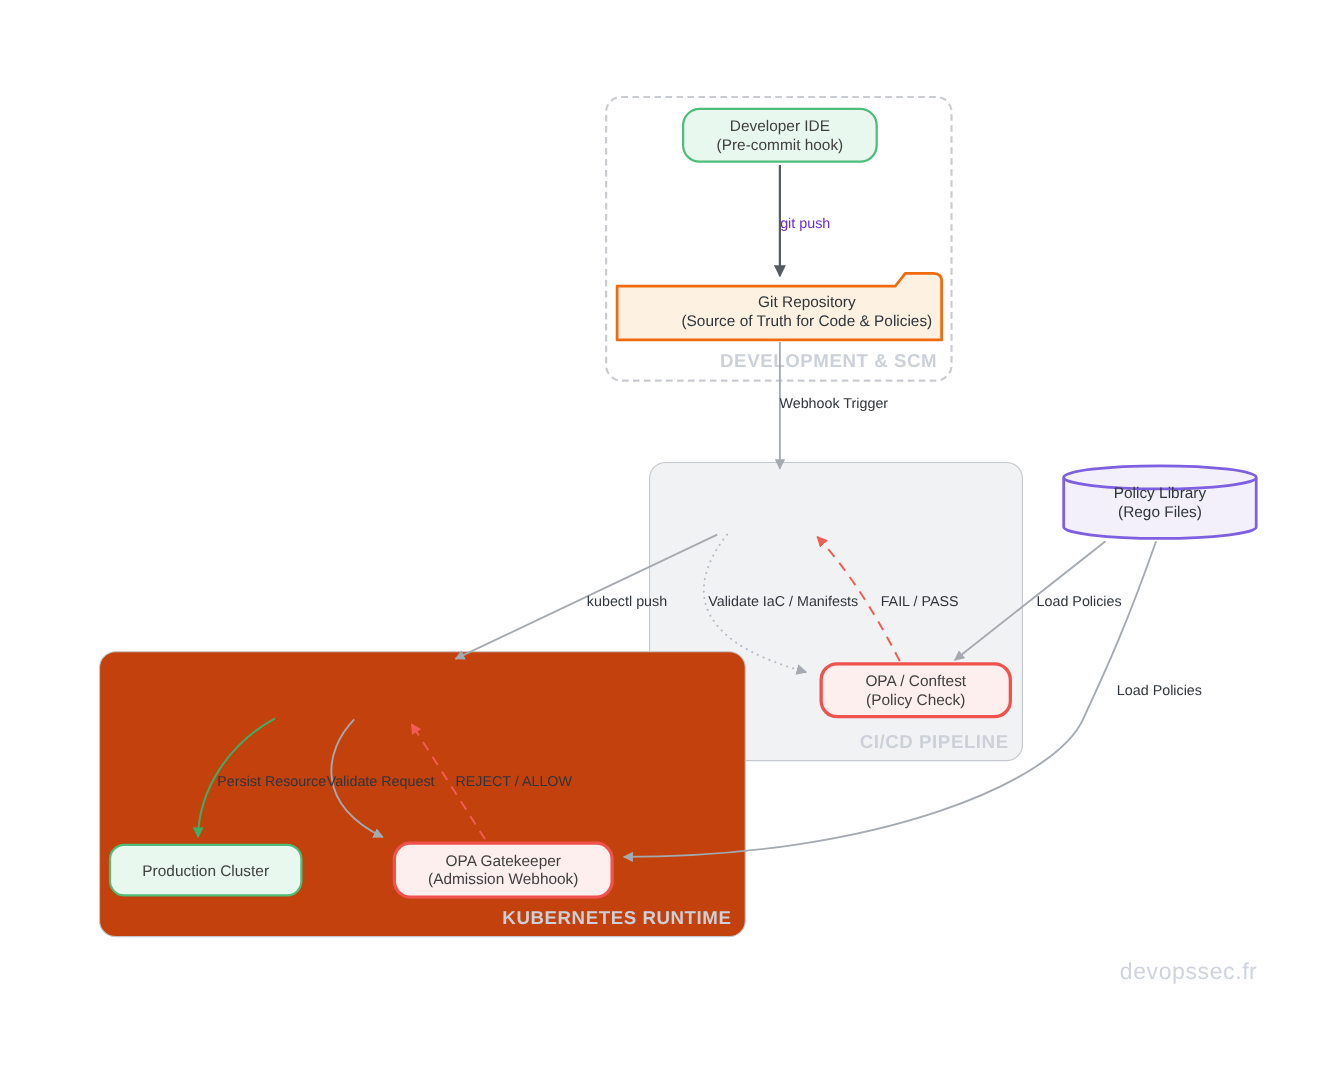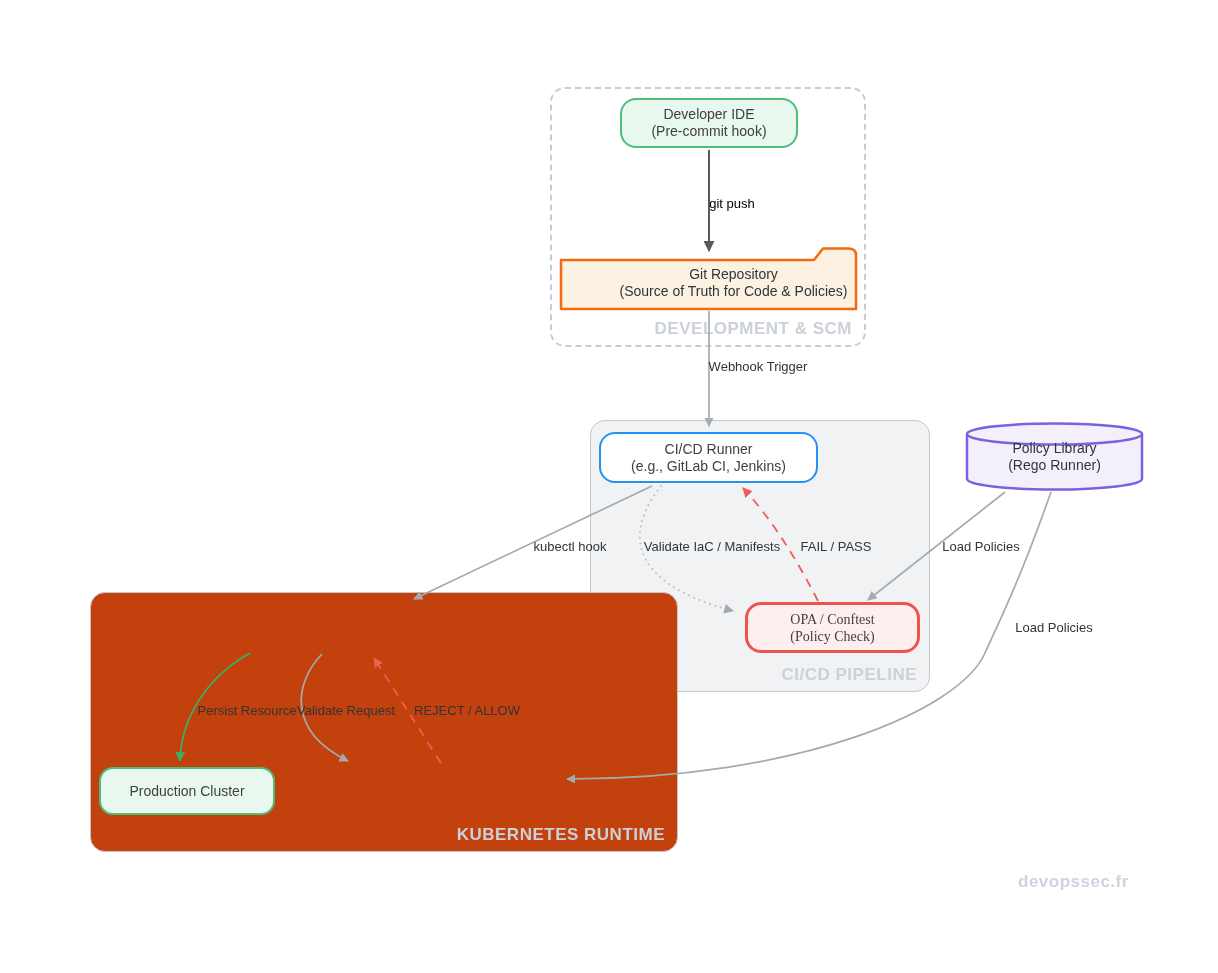--- a/index.html
+++ b/index.html
@@ -16,35 +16,35 @@
   .c-cicd{left:590px;top:420px;width:340px;height:272px;border:1.5px solid #c4c7cb;background:#f1f2f3;}
   .c-k8s{left:90px;top:592px;width:588px;height:260px;border:1.5px solid #c4c7cb;background:#c2410c;}
   svg.edges{position:absolute;left:0;top:0;z-index:2;}
   .node{
     position:absolute;z-index:3;box-sizing:border-box;border-radius:16px;
     display:flex;flex-direction:column;align-items:center;justify-content:center;
     font-size:14px;line-height:17px;text-align:center;color:#404040;white-space:nowrap;
   }
   .n-ide{left:620px;top:98px;width:178px;height:50px;background:#e9f8ee;border:2px solid #4dbd79;}
   .n-runner{left:599px;top:432px;width:219px;height:51px;background:#ffffff;border:2.5px solid #2492f3;}
-  .n-conftest{left:745px;top:602px;width:175px;height:51px;background:#fdefed;border:3px solid #f0534d;font-family:Liberation Serif, serif;}
+  .n-conftest{left:745px;top:602px;width:175px;height:51px;background:#fdefed;border:3px solid #f0534d;}
   .n-api{left:252px;top:603px;width:206px;height:49px;background:#e2f1fc;border:2.5px solid #2492f3;border-radius:14px;}
   .n-prod{left:99px;top:767px;width:176px;height:48px;background:#e9f8ee;border:2.5px solid #4dbd79;border-radius:14px;}
   .n-gate{left:357px;top:765px;width:201px;height:52px;background:#fdefed;border:3.5px solid #f0534d;}
   .shape-label{
     position:absolute;z-index:3;font-size:14px;line-height:17px;text-align:center;
     color:#2f353b;white-space:nowrap;
   }
   .edge-label{
     position:absolute;z-index:4;font-size:13px;line-height:15px;color:#2f353b;
     white-space:nowrap;transform:translate(-50%,-50%);
   }
-  .edge-label.muted{color:#000000;}
+  .edge-label.muted{color:#6d28d9;}
   .watermark{
-    position:absolute;left:1018px;top:872px;z-index:4;font-size:17px;font-weight:bold;
+    position:absolute;left:1018px;top:872px;z-index:4;font-size:21px;font-weight:normal;
     color:#ced3dd;letter-spacing:.5px;
   }
 </style>
 </head>
 <body>
 
 <div class="stage">
 
   <div class="container c-dev">
     <div class="container-label">DEVELOPMENT &amp; SCM</div>
@@ -101,44 +101,44 @@
   <div class="node n-ide">
     <div>Developer IDE</div>
     <div>(Pre-commit hook)</div>
   </div>
 
   <div class="shape-label" style="left:561px;top:266px;width:345px;text-align:center;">
     <div>Git Repository</div>
     <div>(Source of Truth for Code &amp; Policies)</div>
   </div>
 
-  <div class="node n-runner">
-    <div>CI/CD Runner</div>
-    <div>(e.g., GitLab CI, Jenkins)</div>
-  </div>
 
   <div class="node n-conftest">
     <div>OPA / Conftest</div>
     <div>(Policy Check)</div>
   </div>
 
   <div class="shape-label" style="left:967px;top:440px;width:175px;">
     <div>Policy Library</div>
-    <div>(Rego Runner)</div>
+    <div>(Rego Files)</div>
   </div>
 
 
   <div class="node n-prod">
     <div>Production Cluster</div>
   </div>
 
+  <div class="node n-gate">
+    <div>OPA Gatekeeper</div>
+    <div>(Admission Webhook)</div>
+  </div>
 
   <div class="edge-label muted" style="left:732px;top:203px;">git push</div>
   <div class="edge-label" style="left:758px;top:366px;">Webhook Trigger</div>
-  <div class="edge-label" style="left:570px;top:546px;">kubectl hook</div>
+  <div class="edge-label" style="left:570px;top:546px;">kubectl push</div>
   <div class="edge-label" style="left:712px;top:546px;">Validate IaC / Manifests</div>
   <div class="edge-label" style="left:836px;top:546px;">FAIL / PASS</div>
   <div class="edge-label" style="left:981px;top:546px;">Load Policies</div>
   <div class="edge-label" style="left:1054px;top:627px;">Load Policies</div>
   <div class="edge-label" style="left:229px;top:710px;padding-left:36px;">Persist Resource</div>
   <div class="edge-label" style="left:346px;top:710px;">Validate Request</div>
   <div class="edge-label" style="left:467px;top:710px;">REJECT / ALLOW</div>
 
   <div class="watermark">devopssec.fr</div>
 

